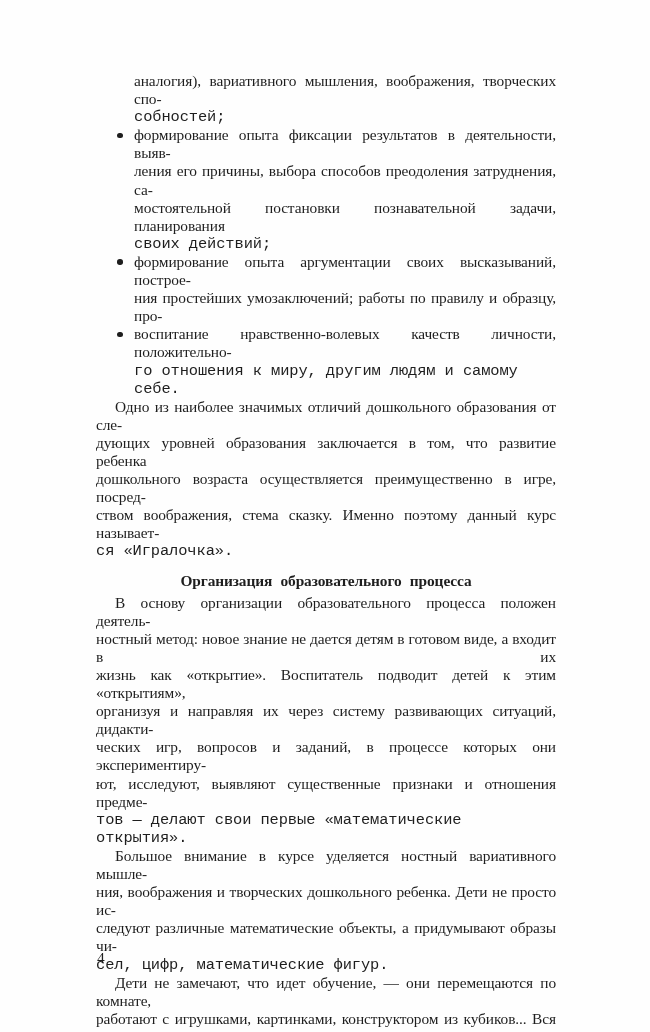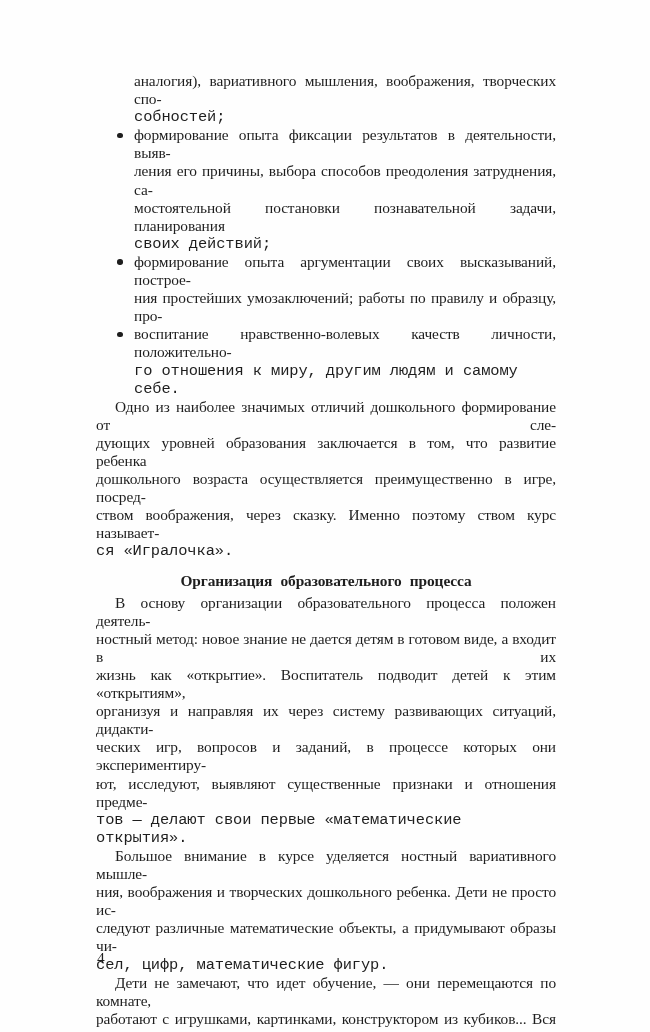--- a/index.html
+++ b/index.html
@@ -84,24 +84,24 @@
       <span class="bullet-marker"></span>
       <div class="line">формирование опыта аргументации своих высказываний, построе-</div>
       <div class="line">ния простейших умозаключений; работы по правилу и образцу, про-</div>
     </div>
     <div class="block bullet">
       <span class="bullet-marker"></span>
       <div class="line">воспитание нравственно-волевых качеств личности, положительно-</div>
       <div class="line last">го отношения к миру, другим людям и самому себе.</div>
     </div>
     <div class="block para">
-      <div class="line indent">Одно из наиболее значимых отличий дошкольного формирование от сле-</div>
+      <div class="line indent">Одно из наиболее значимых отличий дошкольного образования от сле-</div>
       <div class="line">дующих уровней образования заключается в том, что развитие ребенка</div>
       <div class="line">дошкольного возраста осуществляется преимущественно в игре, посред-</div>
-      <div class="line">ством воображения, через сказку. Именно поэтому ством курс называет-</div>
+      <div class="line">ством воображения, стема сказку. Именно поэтому данный курс называет-</div>
       <div class="line last">ся «Игралочка».</div>
     </div>
     <div class="heading">Организация образовательного процесса</div>
     <div class="block para">
       <div class="line indent">В основу организации образовательного процесса положен деятель-</div>
       <div class="line">ностный метод: новое знание не дается детям в готовом виде, а входит в их</div>
       <div class="line">жизнь как «открытие». Воспитатель подводит детей к этим «открытиям»,</div>
       <div class="line">организуя и направляя их через систему развивающих ситуаций, дидакти-</div>
       <div class="line">ческих игр, вопросов и заданий, в процессе которых они экспериментиру-</div>
       <div class="line">ют, исследуют, выявляют существенные признаки и отношения предме-</div>

